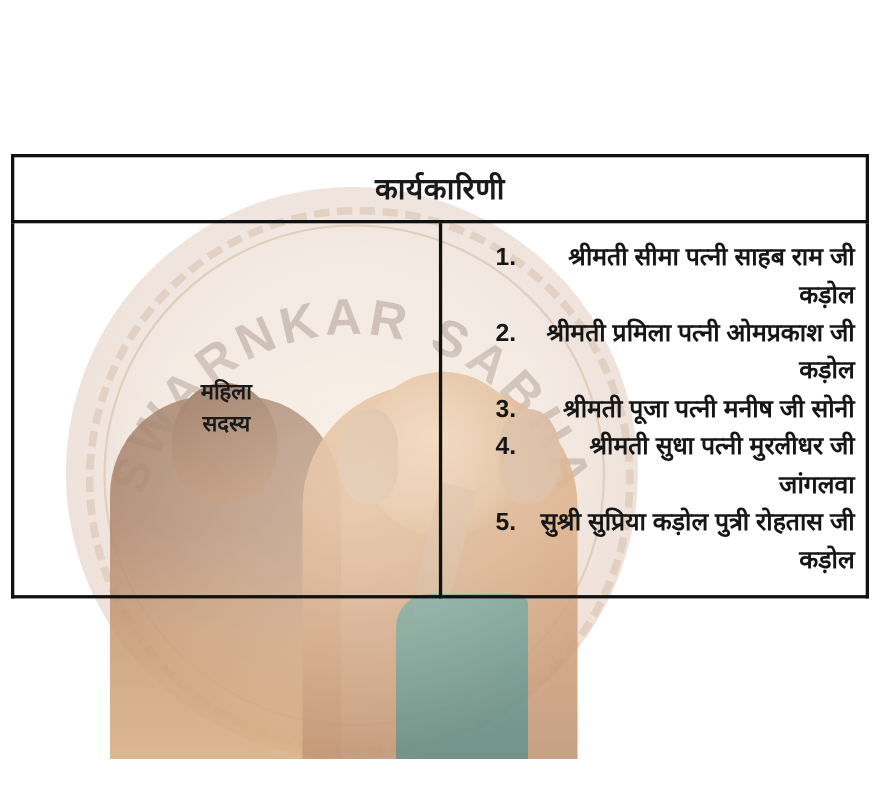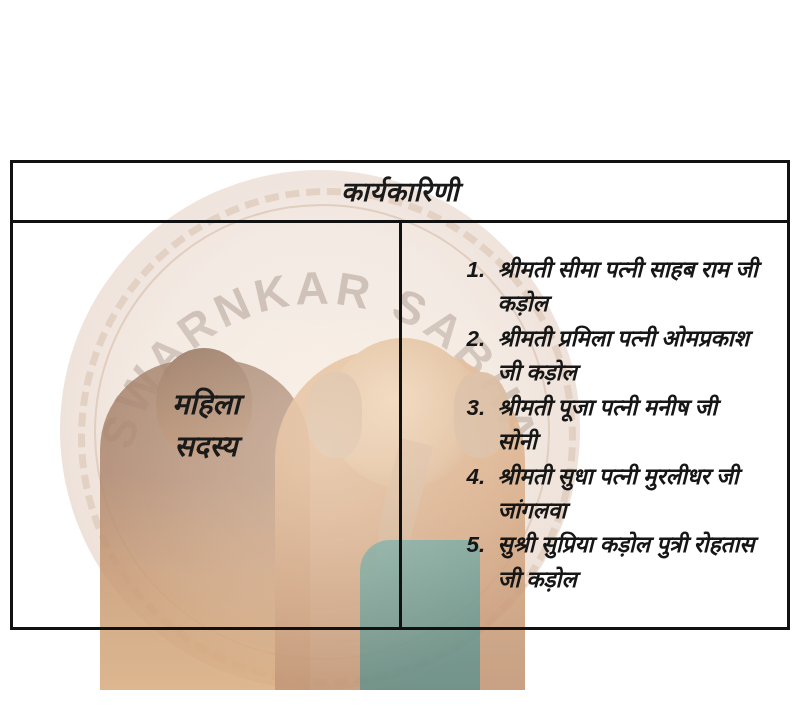--- a/index.html
+++ b/index.html
@@ -172,23 +172,22 @@
     width: 800px;
     height: 725px;
     background: rgba(255,255,255,.28);
     pointer-events: none;
   }
 
   
   .table-wrap {
     position: absolute;
     left: 10px;
-    top: 160px;
+    top: 140px;
     width: 780px;
-    font-style: italic;
   }
   table.exec-table {
     width: 780px;
     border-collapse: collapse;
     table-layout: fixed;
   }
   table.exec-table td {
     border: 3px solid #111111;
     vertical-align: middle;
     background: transparent;
@@ -197,33 +196,34 @@
     text-align: center;
     font-size: 27px;
     font-weight: bold;
     color: #1a1a1a;
     padding: 9px 0 11px 0;
     letter-spacing: .5px;
   }
   .label-cell {
     width: 140px;
     text-align: center;
-    font-size: 29px;
+    font-size: 20px;
     font-weight: bold;
     color: #1a1a1a;
     line-height: 1.45;
     padding: 6px 4px;
   }
   .list-cell {
     padding: 14px 10px 14px 34px;
   }
   ol.name-list {
-    margin: 16px;
+    margin: 0;
     padding: 0 0 0 40px;
     list-style-type: decimal;
+    text-align: right;
   }
   ol.name-list li {
     font-size: 22.5px;
     font-weight: bold;
     color: #161616;
     line-height: 1.53;
     padding-left: 6px;
   }
   ol.name-list li::marker {
     font-weight: bold;

